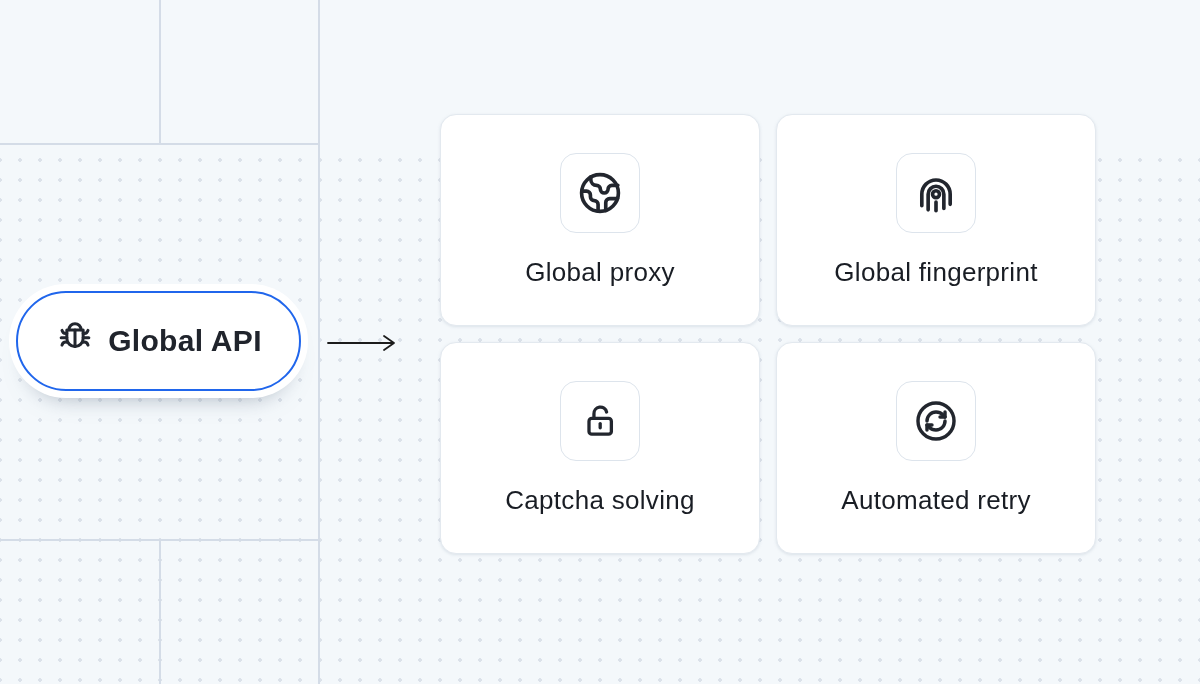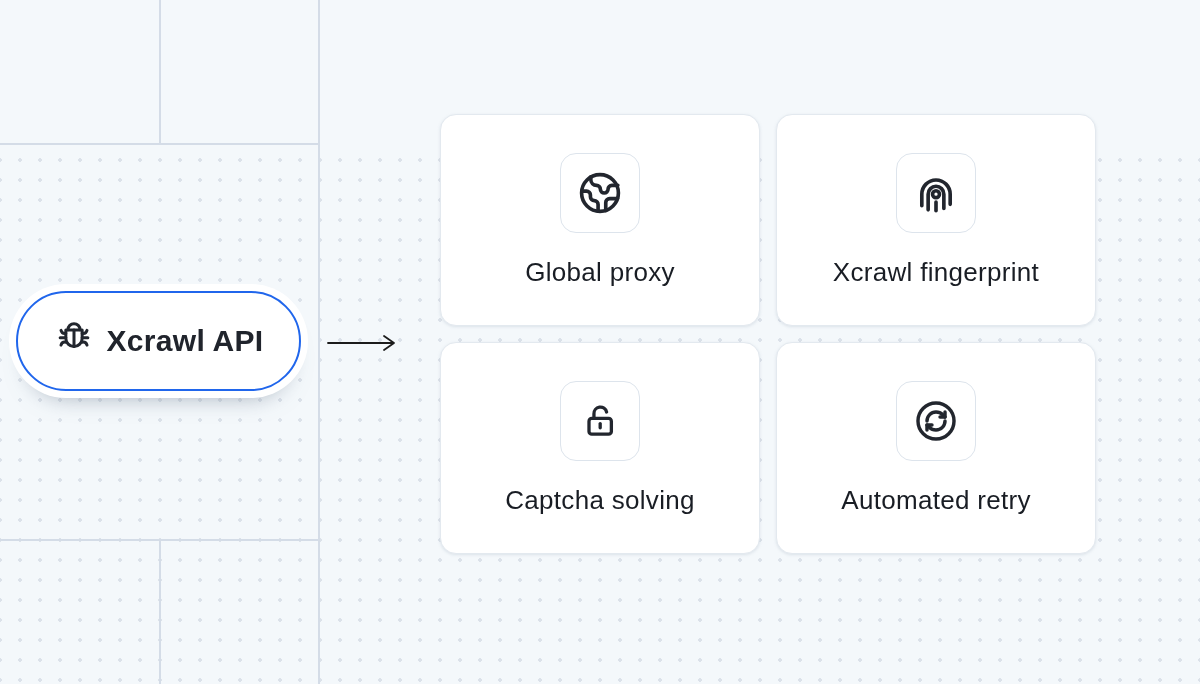--- a/index.html
+++ b/index.html
@@ -96,21 +96,21 @@
         <path d="M7.1 6.6h9.8v5a4.9 4.9 0 0 1-9.8 0z"></path>
         <path d="M12 6.6v9.9"></path>
         <path d="M7.1 8.6c-1.6.3-2.5-.4-2.9-1.8"></path>
         <path d="M7.1 11.3H3.7"></path>
         <path d="M7.1 13.9c-1.6-.3-2.5.4-2.9 1.8"></path>
         <path d="M16.9 8.6c1.6.3 2.5-.4 2.9-1.8"></path>
         <path d="M16.9 11.3h3.4"></path>
         <path d="M16.9 13.9c1.6-.3 2.5.4 2.9 1.8"></path>
       </svg>
     </span>
-    <span class="pill-label">Xcrawl API</span>
+    <span class="pill-label">Global API</span>
   </div>
 
   <svg class="arrow" width="76" height="22" viewBox="0 0 76 22">
     <line x1="1" y1="11" x2="66" y2="11" stroke="#1c1c1c" stroke-width="1.8" stroke-linecap="round"></line>
     <polyline points="57,4 67,11 57,18" fill="none" stroke="#1c1c1c" stroke-width="1.8" stroke-linecap="round" stroke-linejoin="round"></polyline>
   </svg>
 
   <div class="cards">
 
     <div class="card">
@@ -127,21 +127,21 @@
 
     <div class="card">
       <div class="iconbox">
         <svg width="46" height="46" viewBox="0 0 24 24" class="ink" stroke-width="1.9">
           <path d="M4.6 18.6v-6a7.4 7.4 0 0 1 14.8 0v5.3"></path>
           <path d="M7.9 20.8v-8.2a4.1 4.1 0 0 1 8.2 0v7.5"></path>
           <circle cx="12" cy="12.6" r="1.8"></circle>
           <path d="M12 16.7v4.5"></path>
         </svg>
       </div>
-      <div class="card-label">Xcrawl fingerprint</div>
+      <div class="card-label">Global fingerprint</div>
     </div>
 
     <div class="card">
       <div class="iconbox">
         <svg width="44" height="44" viewBox="0 0 24 24" class="ink" stroke-width="1.8">
           <rect x="6" y="10.6" width="12.2" height="8.6" rx="1.5"></rect>
           <path d="M12.1 13.4v2.3"></path>
           <path d="M8.7 10.6V8.1a3.5 3.5 0 0 1 6.9-1"></path>
         </svg>
       </div>

